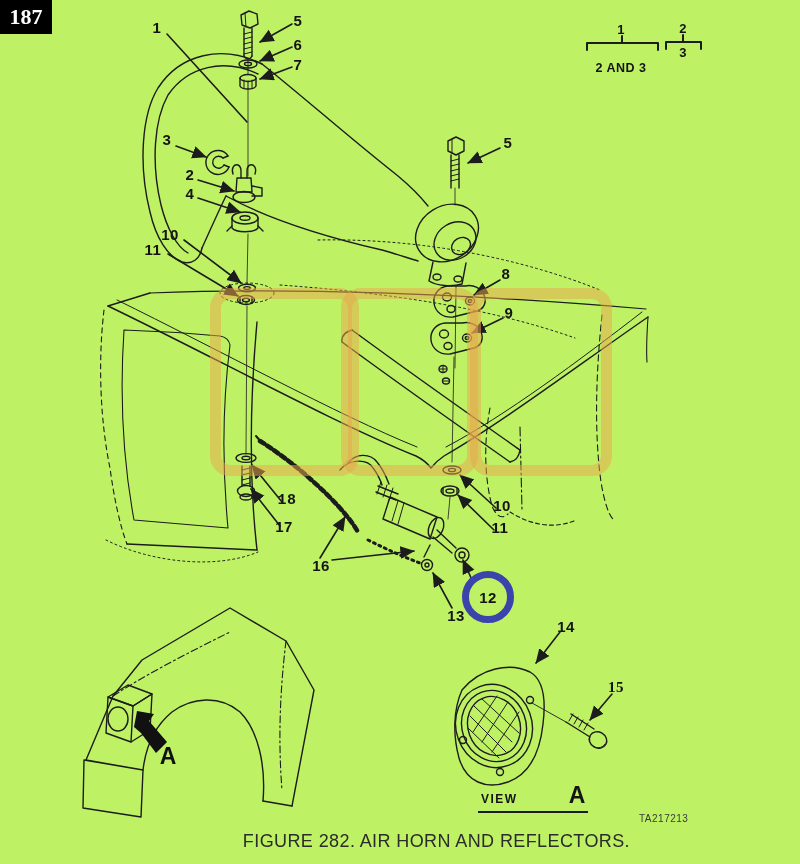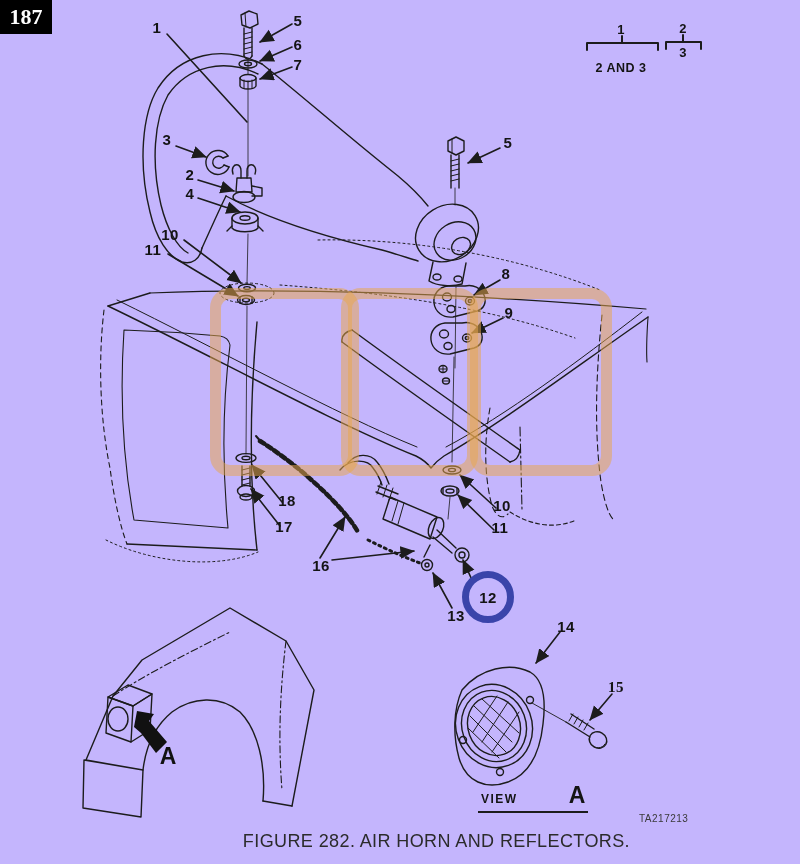--- a/index.html
+++ b/index.html
@@ -1,16 +1,16 @@
 <!DOCTYPE html>
 <html><head>
 <meta charset="utf-8">
 <style>
   html,body{margin:0;padding:0;background:#fff;}
-  .page{position:relative;width:800px;height:864px;background:#c4b5fd;overflow:hidden;
+  .page{position:relative;width:800px;height:864px;background:#bef264;overflow:hidden;
         font-family:"Liberation Sans",sans-serif;}
   svg{position:absolute;left:0;top:0;z-index:1;}
   
   .wm{position:absolute;z-index:2;border:11px solid rgba(232,166,77,0.52);border-radius:20px;}
   
   .co{position:absolute;z-index:3;transform:translate(-50%,-50%);
       font-weight:700;font-size:15px;color:#141414;letter-spacing:.5px;white-space:nowrap;}
   
   .pagebox{position:absolute;left:0;top:0;width:52px;height:34px;background:#000;z-index:3;
            display:flex;align-items:center;justify-content:center;}
@@ -277,21 +277,21 @@
   <div class="co" style="left:167px;top:139px;">3</div>
   <div class="co" style="left:190px;top:174px;">2</div>
   <div class="co" style="left:190px;top:193px;">4</div>
   <div class="co" style="left:170px;top:234px;">10</div>
   <div class="co" style="left:153px;top:249px;">11</div>
   <div class="co" style="left:508px;top:142px;">5</div>
   <div class="co" style="left:506px;top:273px;">8</div>
   <div class="co" style="left:509px;top:312px;">9</div>
   <div class="co" style="left:502px;top:505px;">10</div>
   <div class="co" style="left:500px;top:527px;">11</div>
-  <div class="co" style="left:287px;top:500px;">18</div>
+  <div class="co" style="left:287px;top:500px;font-family:Liberation Mono, monospace;">18</div>
   <div class="co" style="left:284px;top:526px;">17</div>
   <div class="co" style="left:321px;top:565px;">16</div>
   <div class="co" style="left:456px;top:615px;">13</div>
   <div class="co" style="left:566px;top:626px;">14</div>
   <div class="co" style="left:616px;top:687px;font-family:Liberation Serif, serif;">15</div>
 
   <div class="hl">
     <span class="co">12</span>
   </div>
 

